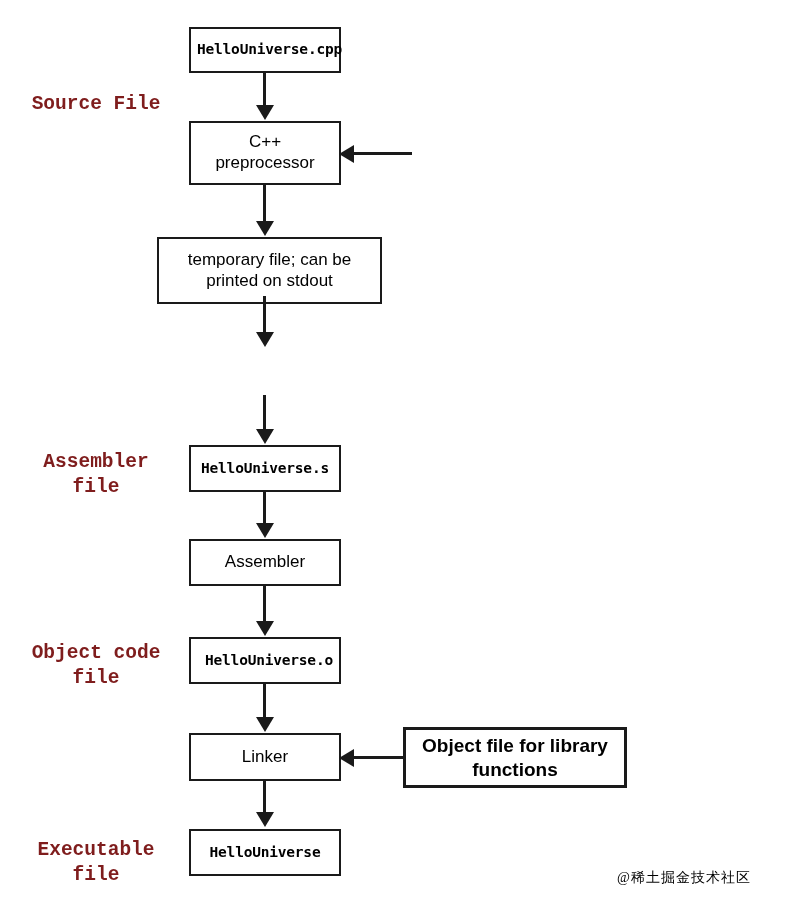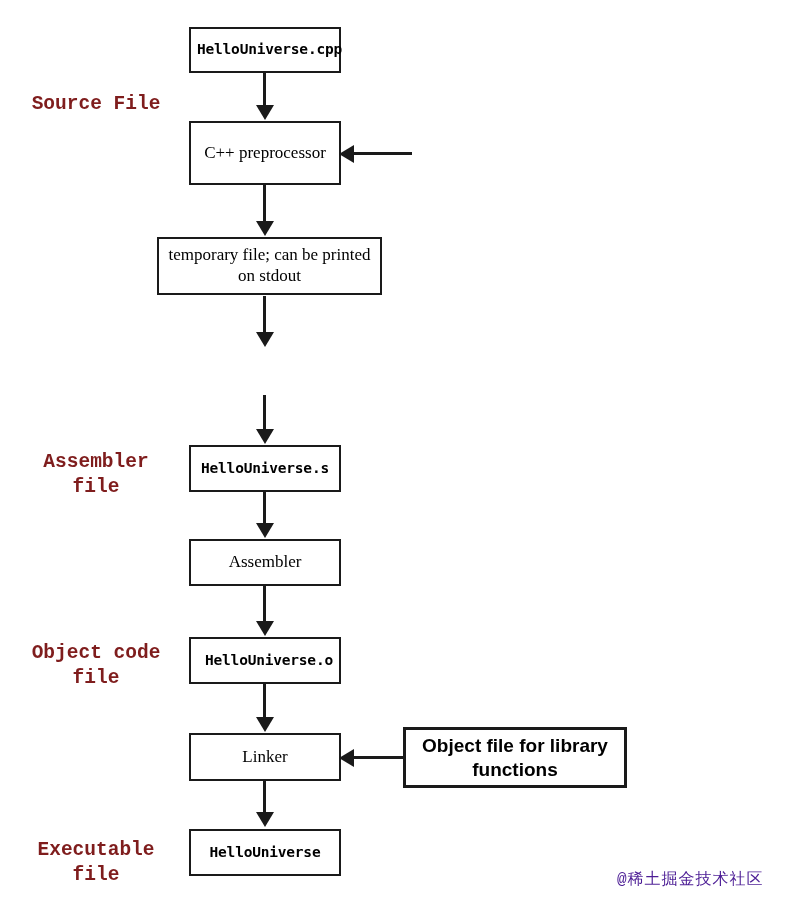--- a/index.html
+++ b/index.html
@@ -42,21 +42,21 @@
   }
 
   
   .mono .txt {
     font-family: "DejaVu Sans Mono", "Liberation Mono", monospace;
     font-weight: 700;
     font-size: 14.5px;
     letter-spacing: -0.2px;
   }
   .plain .txt {
-    font-family: Liberation Serif, serif;
+    font-family: Liberation Sans, sans-serif;
     font-weight: 400;
     font-size: 17px;
   }
   .strong .txt {
     font-family: "Liberation Sans", sans-serif;
     font-weight: 700;
     font-size: 19px;
   }
 
   
@@ -95,23 +95,23 @@
     width: 0;
     height: 0;
     border-top: 9px solid transparent;
     border-bottom: 9px solid transparent;
     border-right: 15px solid #1a1a1a;
   }
 
   
   .watermark {
     position: absolute;
-    font-family: Liberation Mono, monospace;
-    font-size: 16px;
-    color: #4c1d95;
+    font-family: Liberation Serif, serif;
+    font-size: 14px;
+    color: #000000;
     letter-spacing: 1px;
     white-space: nowrap;
   }
 </style>
 </head>
 <body>
 
 <div id="canvas">
 
   <div class="stage-label" style="left:26px; top:92px; width:140px;">Source File</div>
@@ -128,21 +128,21 @@
   <div class="node mono" style="left:189px; top:27px; width:152px; height:46px;">
     <span class="txt">HelloUniverse.cpp</span>
   </div>
 
   <div class="node plain" style="left:189px; top:121px; width:152px; height:64px;">
     <span class="txt">C++
 preprocessor</span>
   </div>
 
 
-  <div class="node plain" style="left:157px; top:237px; width:225px; height:58px;">
+  <div class="node plain" style="left:157px; top:237px; width:225px; height:67px;">
     <span class="txt">temporary file; can be
 printed on stdout</span>
   </div>
 
 
   <div class="node mono" style="left:189px; top:445px; width:152px; height:47px;">
     <span class="txt">HelloUniverse.s</span>
   </div>
 
   <div class="node plain" style="left:189px; top:539px; width:152px; height:47px;">

